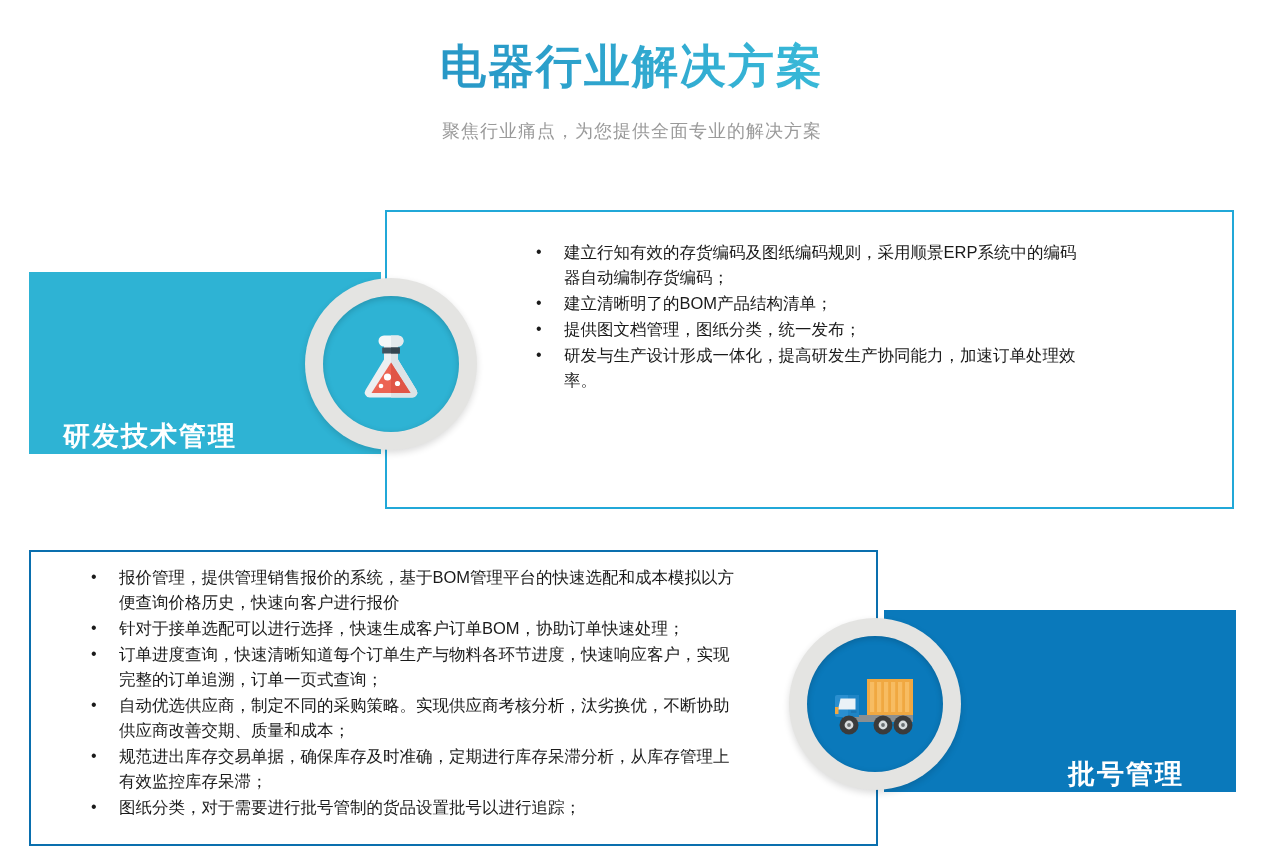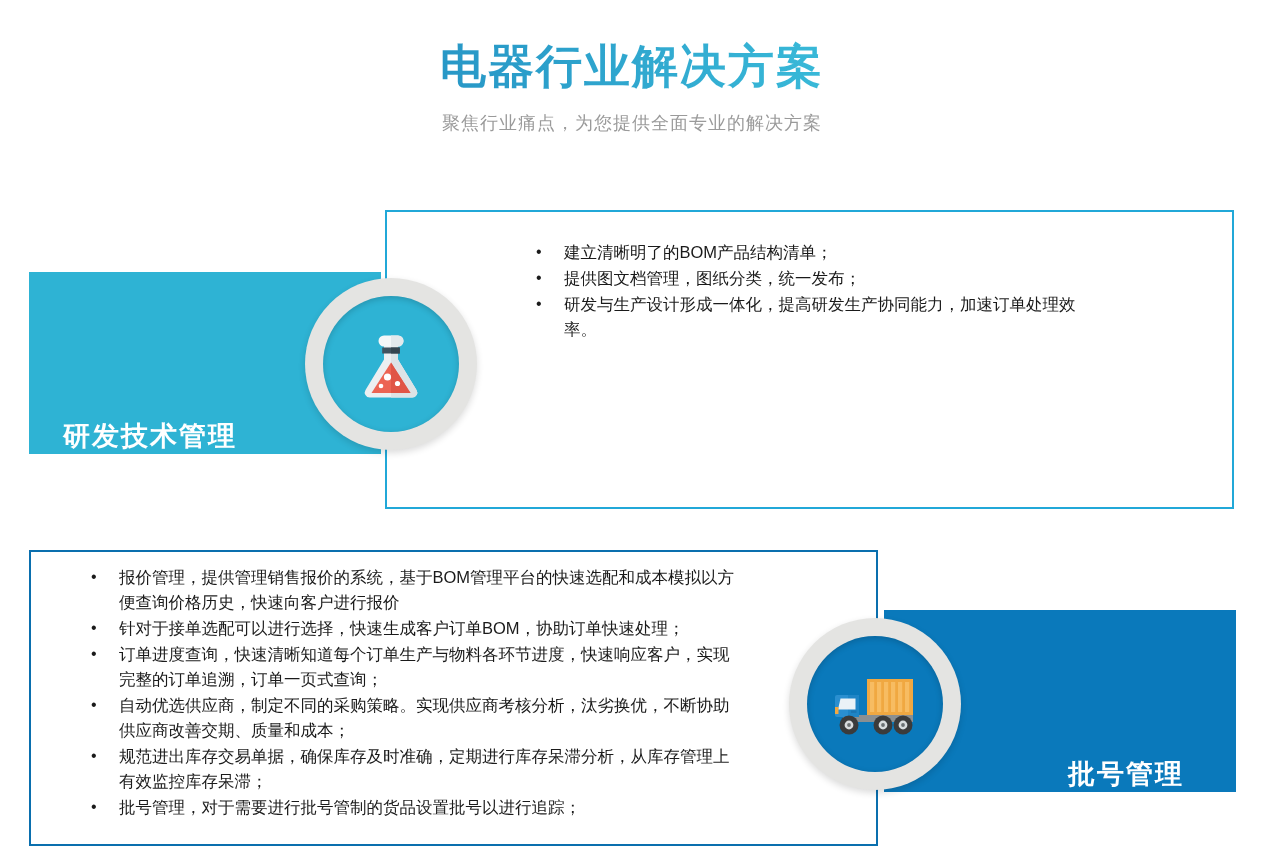--- a/index.html
+++ b/index.html
@@ -29,21 +29,21 @@
     font-weight: bold;
     letter-spacing: 2px;
     line-height: 1.15;
     background: linear-gradient(90deg, #1878b4 0%, #2a9cc9 40%, #3ec4de 75%, #46cfe3 100%);
     -webkit-background-clip: text;
     background-clip: text;
     color: transparent;
     -webkit-text-fill-color: transparent;
   }
   #page-subtitle {
-    margin: 0;
+    margin: 8px;
     padding-top: 18px;
     font-size: 18px;
     color: #9a9a9a;
     letter-spacing: 1px;
     font-weight: normal;
   }
 
   
   .outline-box {
     position: absolute;
@@ -162,20 +162,21 @@
       <rect x="28.2" y="22.5" width="17.6" height="6" fill="#41535f"></rect>
       <rect x="37" y="22.5" width="8.8" height="6" fill="#35454f"></rect>
 
       <rect x="24.5" y="10.5" width="25" height="11" rx="5.5" fill="#f4f7f8"></rect>
       <path d="M37 10.5 h7 a5.5 5.5 0 0 1 5.5 5.5 a5.5 5.5 0 0 1 -5.5 5.5 H37 Z" fill="#e3e9ec"></path>
     </svg>
   </div>
 </div>
 
 <ul class="bullet-list" id="list-rd">
+  <li>建立行知有效的存货编码及图纸编码规则，采用顺景ERP系统中的编码器自动编制存货编码；</li>
   <li>建立清晰明了的BOM产品结构清单；</li>
   <li>提供图文档管理，图纸分类，统一发布；</li>
   <li>研发与生产设计形成一体化，提高研发生产协同能力，加速订单处理效率。</li>
 </ul>
 
 <div class="outline-box" id="box-sc"></div>
 
 <div class="banner" id="banner-sc">
   <span class="banner-label">批号管理</span>
 </div>
@@ -219,14 +220,14 @@
     </svg>
   </div>
 </div>
 
 <ul class="bullet-list" id="list-sc">
   <li>报价管理，提供管理销售报价的系统，基于BOM管理平台的快速选配和成本模拟以方便查询价格历史，快速向客户进行报价</li>
   <li>针对于接单选配可以进行选择，快速生成客户订单BOM，协助订单快速处理；</li>
   <li>订单进度查询，快速清晰知道每个订单生产与物料各环节进度，快速响应客户，实现完整的订单追溯，订单一页式查询；</li>
   <li>自动优选供应商，制定不同的采购策略。实现供应商考核分析，汰劣换优，不断协助供应商改善交期、质量和成本；</li>
   <li>规范进出库存交易单据，确保库存及时准确，定期进行库存呆滞分析，从库存管理上有效监控库存呆滞；</li>
-  <li>批号管理，对于需要进行批号管制的货品设置批号以进行追踪；</li>
+  <li>图纸分类，对于需要进行批号管制的货品设置批号以进行追踪；</li>
 </ul>
 
 </body></html>

